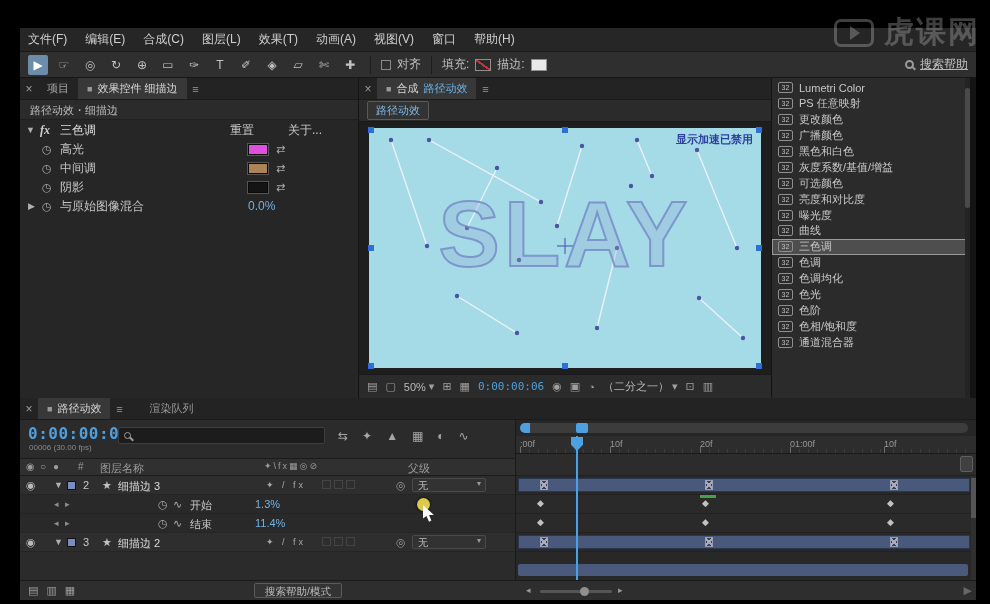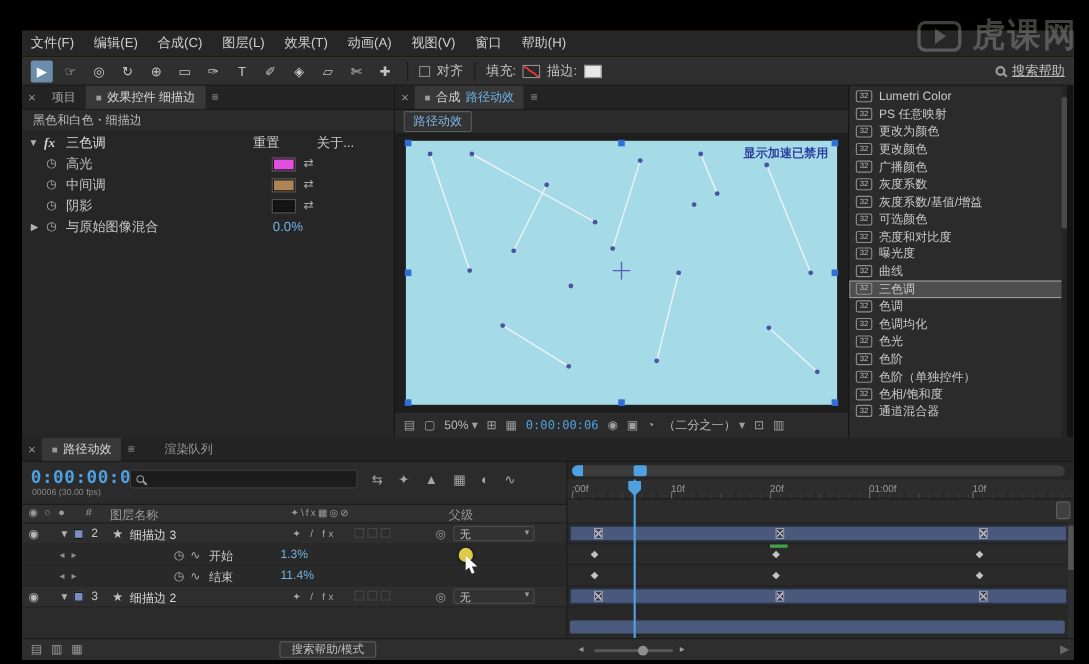--- a/index.html
+++ b/index.html
@@ -232,21 +232,21 @@
       <section class="panel left-panel">
         <div class="ptabs">
           <span class="pclose">×</span>
           <span class="ptab">项目</span>
           <span class="ptab active">
             <span class="tabsq">■</span>
             <span>效果控件 细描边</span>
           </span>
           <span class="pmenu">≡</span>
         </div>
-        <div class="ec-breadcrumb">黑色和白色・细描边</div>
+        <div class="ec-breadcrumb">路径动效・细描边</div>
         <div class="ec-body">
           <div class="ec-header">
             <span class="exp">▼</span>
             <span class="fxb">fx</span>
             <span class="ec-name">三色调</span>
             <span class="ec-reset">重置</span>
             <span class="ec-about">关于...</span>
           </div>
           <div class="ec-row">
             <span class="sw">◷</span>
@@ -322,20 +322,21 @@
                 <circle cx="128" cy="40" r="2.2"></circle>
                   <circle cx="98" cy="100" r="2.2"></circle>
                 <circle cx="150" cy="132" r="2.2"></circle>
                   <circle cx="262" cy="58" r="2.2"></circle>
               </g>
               <g stroke="#5560b8" stroke-width="1.2">
                 <line x1="188" y1="118" x2="204" y2="118"></line>
                   <line x1="196" y1="110" x2="196" y2="126"></line>
               </g>
             </svg>
+            <div class="slay">SLAY</div>
             <div class="warning">显示加速已禁用</div>
             <span class="handle hd1"></span>
             <span class="handle hd2"></span>
             <span class="handle hd3"></span>
             <span class="handle hd4"></span>
             <span class="handle hd5"></span>
             <span class="handle hd6"></span>
             <span class="handle hd7"></span>
             <span class="handle hd8"></span>
           </div>
@@ -369,38 +370,34 @@
               <span class="fx-badge">32</span>
               <span class="fx-label">Lumetri Color</span>
             </div>
 
             <div class="fx-item">
               <span class="fx-badge">32</span>
               <span class="fx-label">PS 任意映射</span>
             </div>
 
 
-            <div class="fx-item">
-              <span class="fx-badge">32</span>
-              <span class="fx-label">更改为颜色</span>
-            </div>
 
             <div class="fx-item">
               <span class="fx-badge">32</span>
               <span class="fx-label">更改颜色</span>
             </div>
 
             <div class="fx-item">
               <span class="fx-badge">32</span>
               <span class="fx-label">广播颜色</span>
             </div>
 
             <div class="fx-item">
               <span class="fx-badge">32</span>
-              <span class="fx-label">灰度系数</span>
+              <span class="fx-label">黑色和白色</span>
             </div>
 
             <div class="fx-item">
               <span class="fx-badge">32</span>
               <span class="fx-label">灰度系数/基值/增益</span>
             </div>
 
             <div class="fx-item">
               <span class="fx-badge">32</span>
               <span class="fx-label">可选颜色</span>
@@ -439,24 +436,20 @@
             <div class="fx-item">
               <span class="fx-badge">32</span>
               <span class="fx-label">色光</span>
             </div>
 
             <div class="fx-item">
               <span class="fx-badge">32</span>
               <span class="fx-label">色阶</span>
             </div>
 
-            <div class="fx-item">
-              <span class="fx-badge">32</span>
-              <span class="fx-label">色阶（单独控件）</span>
-            </div>
 
             <div class="fx-item">
               <span class="fx-badge">32</span>
               <span class="fx-label">色相/饱和度</span>
             </div>
 
             <div class="fx-item">
               <span class="fx-badge">32</span>
               <span class="fx-label">通道混合器</span>
             </div>

